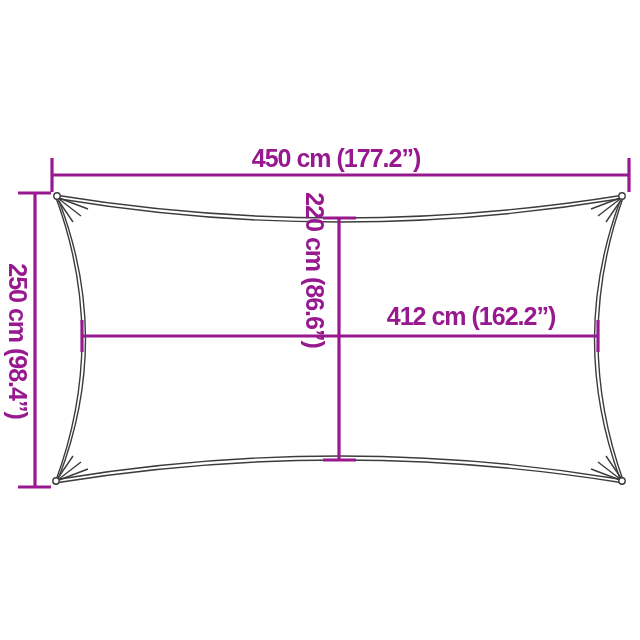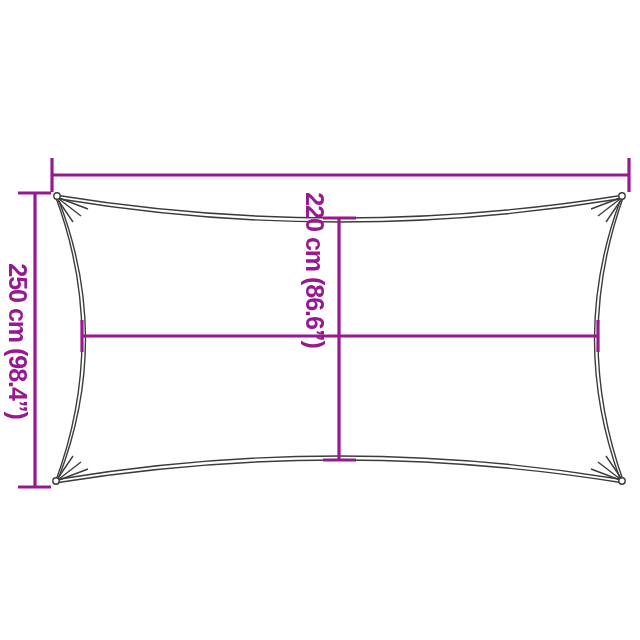--- a/index.html
+++ b/index.html
@@ -114,19 +114,21 @@
       </g>
 
       <g>
         <line class="dimline" x1="82" y1="336" x2="598" y2="336"></line>
         <line class="dimline" x1="82" y1="320" x2="82" y2="352"></line>
         <line class="dimline" x1="598" y1="320" x2="598" y2="352"></line>
       </g>
     </g>
   </svg>
 
+  <div class="dim-label label-width">450 cm (177.2”)</div>
 
   <div class="dim-label label-height">250 cm (98.4”)</div>
 
   <div class="dim-label label-inner-height">220 cm (86.6”)</div>
 
+  <div class="dim-label label-inner-width">412 cm (162.2”)</div>
 
 </div>
 
 </body></html>

